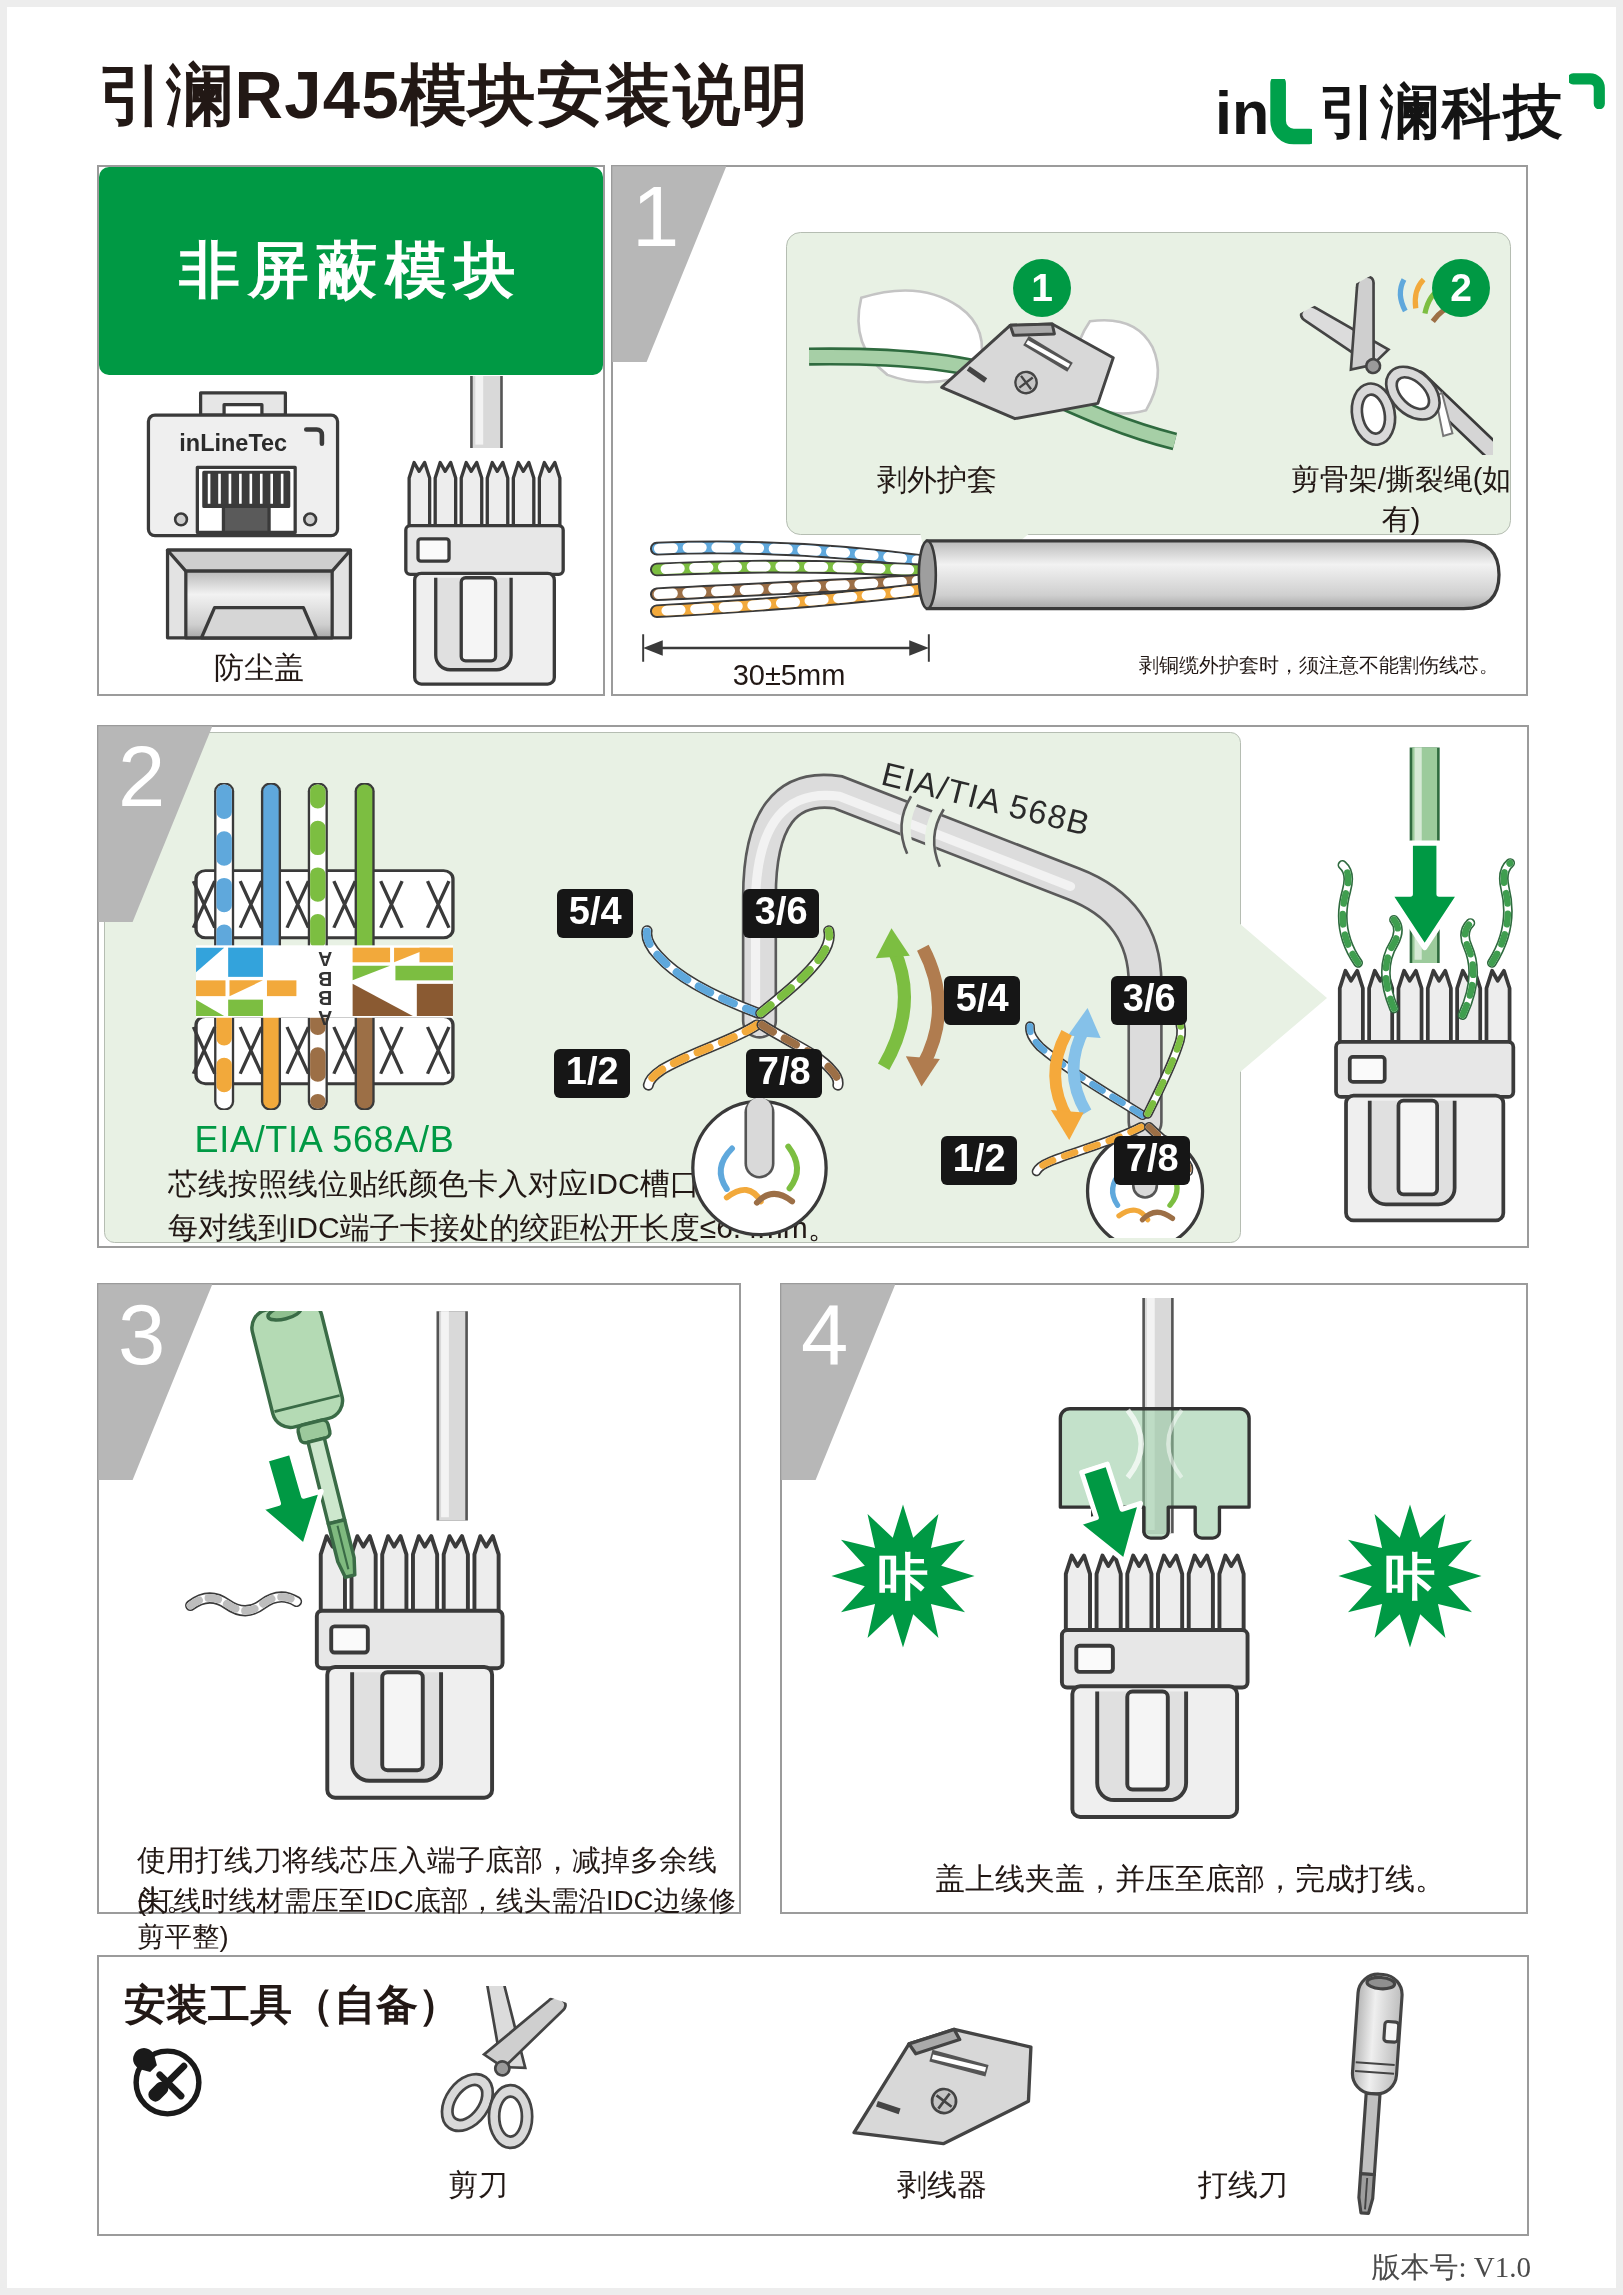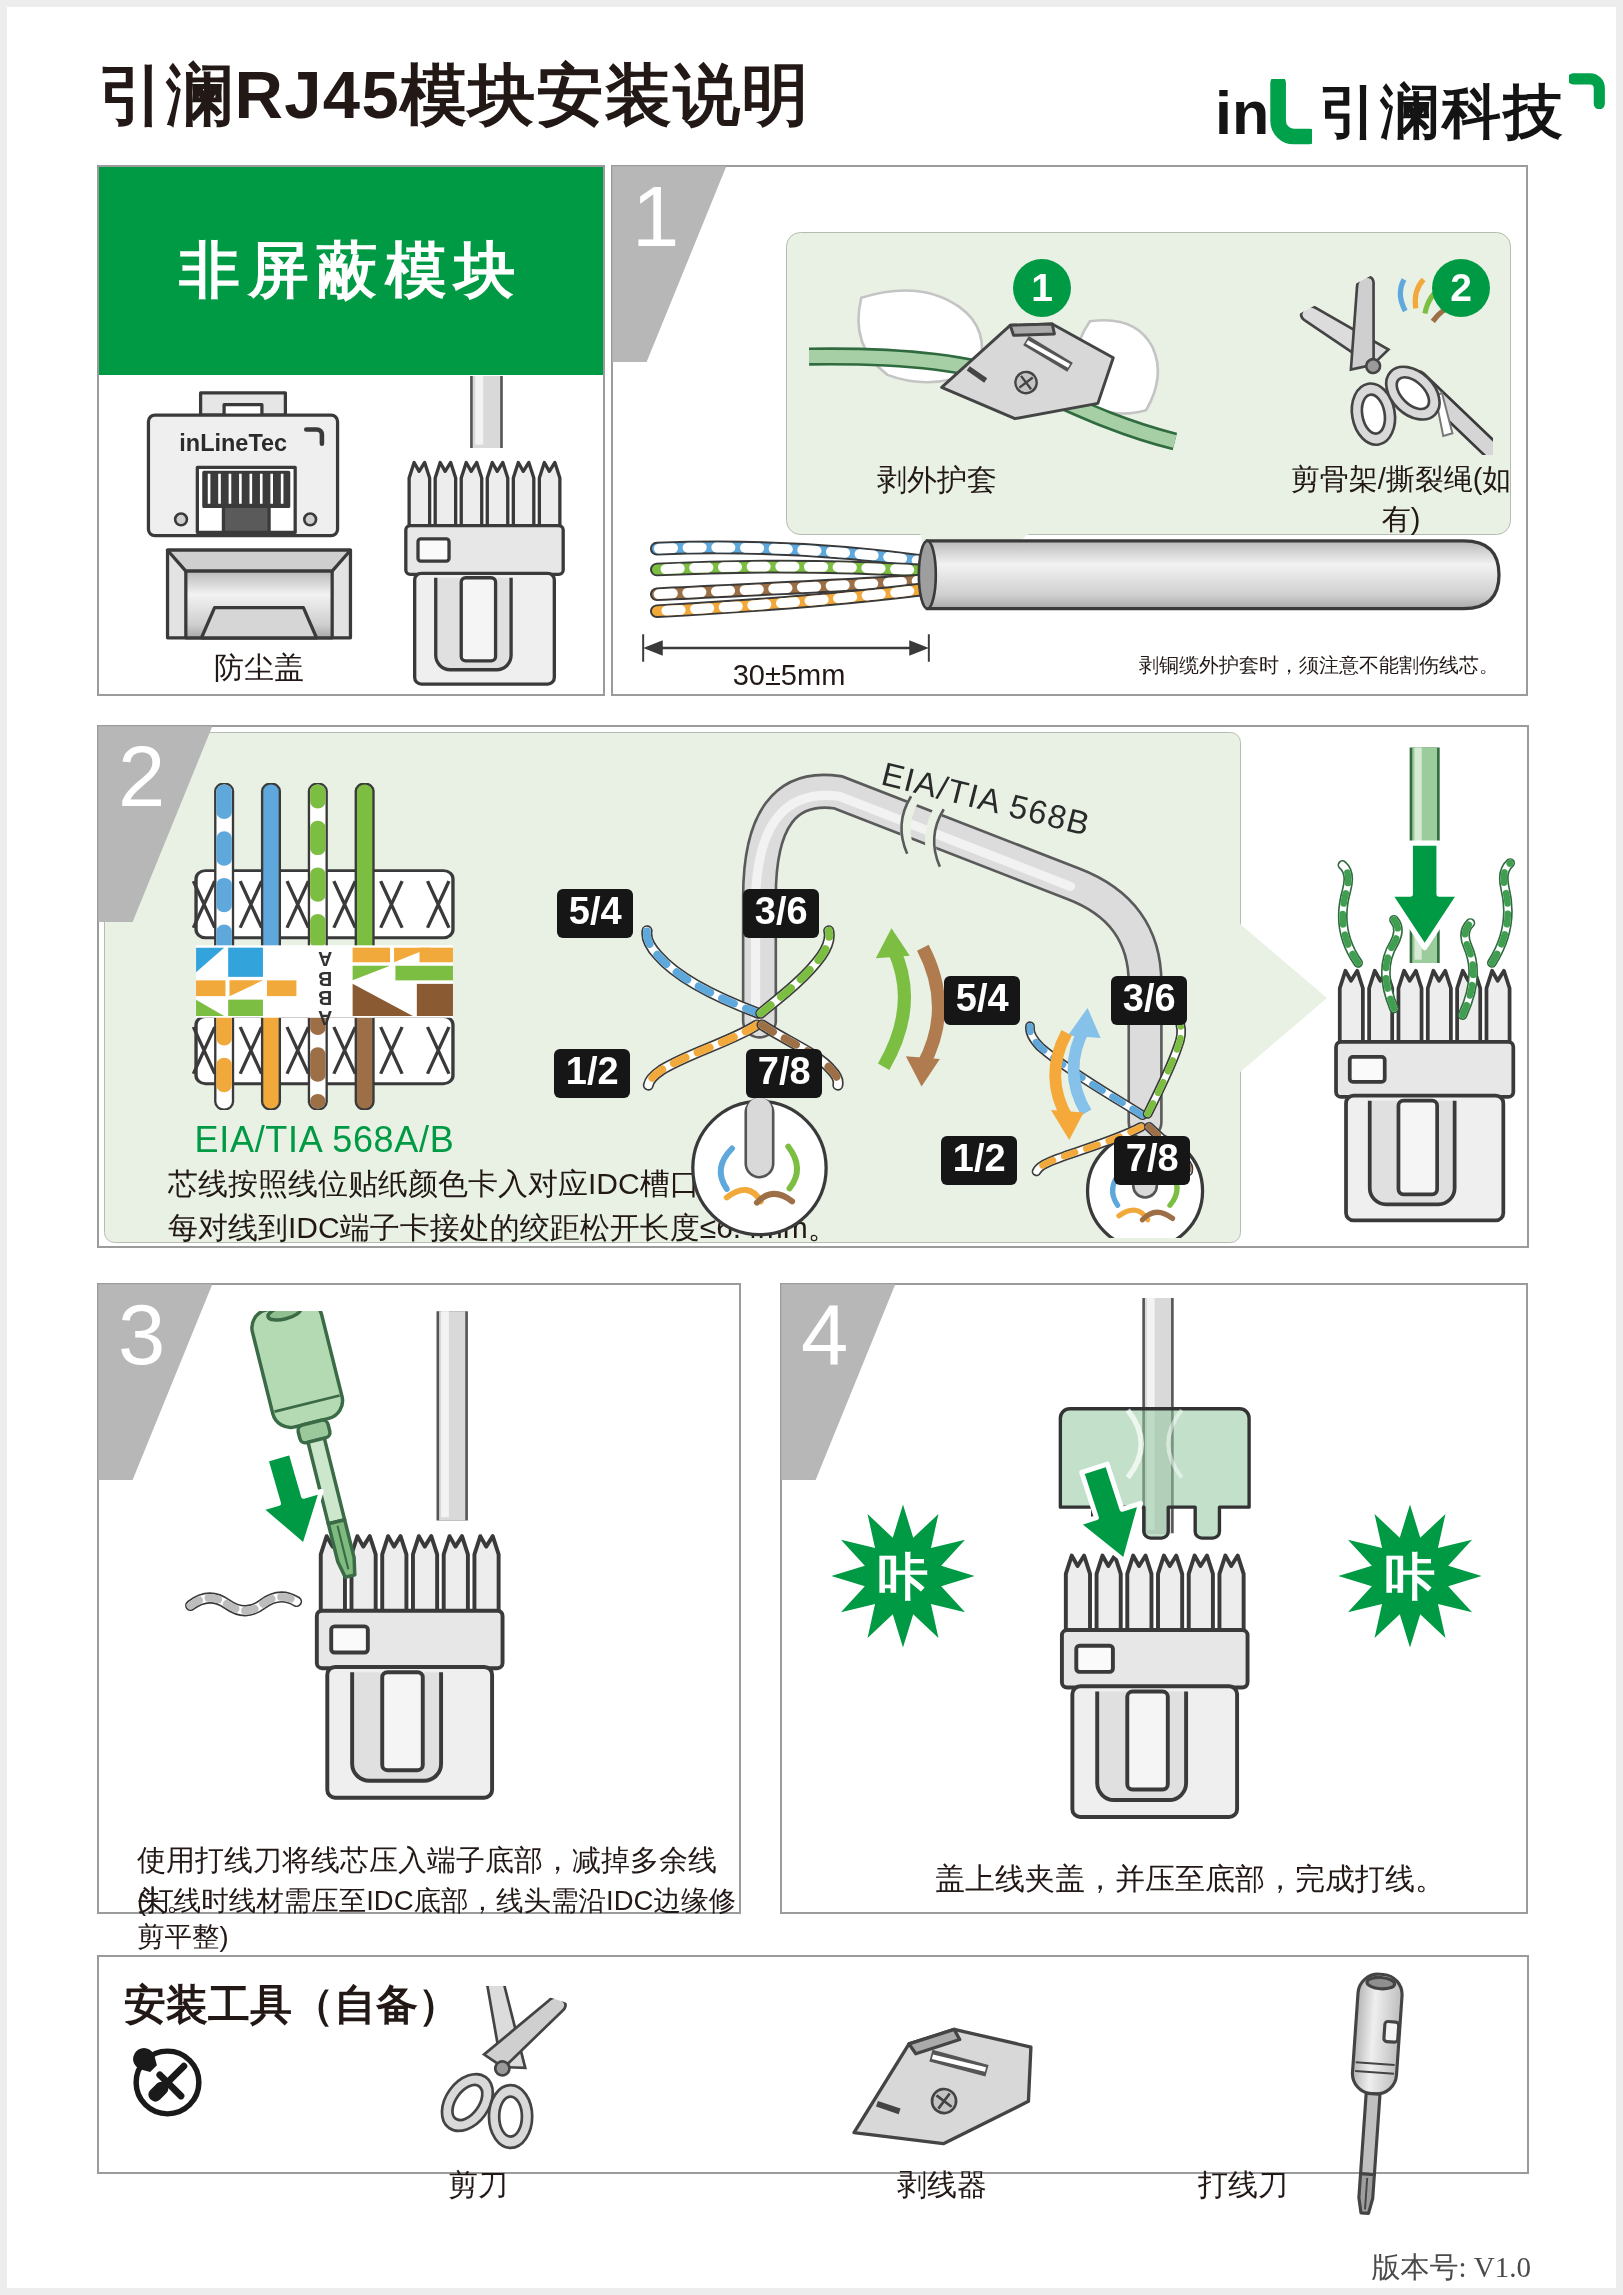--- a/index.html
+++ b/index.html
@@ -24,29 +24,29 @@
 
   
   #title{position:absolute;left:98px;top:50px;font-size:67px;font-weight:900;letter-spacing:1.3px;color:#221815;}
   #logo{position:absolute;left:1215px;top:64px;height:98px;display:flex;align-items:center;z-index:2;}
   #logo .t{font-size:61px;font-weight:800;color:#141414;letter-spacing:0px;}
   #logo .cjk{font-size:59px;font-weight:800;margin-left:6.5px;letter-spacing:2.6px;}
 
   
   #left-panel{left:97px;top:165px;width:508px;height:531px;}
   #green-head{position:absolute;left:0;top:0;width:100%;height:208px;background:#009944;
-    display:flex;align-items:center;justify-content:center;}
+    display:flex;align-items:center;justify-content:center;border-radius:10px;}
   #green-head span{color:#fff;font-size:61px;font-weight:800;letter-spacing:7.8px;}
 
   
   #step1-panel{left:611px;top:165px;width:917px;height:531px;}
   #step2-panel{left:97px;top:725px;width:1432px;height:523px;}
   #step3-panel{left:97px;top:1283px;width:644px;height:631px;}
   #step4-panel{left:780px;top:1283px;width:748px;height:631px;}
-  #tools-panel{left:97px;top:1955px;width:1432px;height:219px;}
+  #tools-panel{left:97px;top:1955px;width:1432px;height:281px;}
 
   #std-label{position:absolute;left:72px;top:392px;width:307px;text-align:center;
     color:#009944;font-size:36px;font-weight:500;letter-spacing:0.7px;z-index:3;}
   #cable-label-568b{position:absolute;left:788px;top:27.5px;width:301px;font-size:33px;color:#2a2a2a;
     transform:rotate(14deg);transform-origin:left top;z-index:3;letter-spacing:1.3px;}
   #sticker-letters{position:absolute;left:199px;top:221px;width:55px;height:71px;display:flex;
     flex-direction:column;align-items:center;justify-content:space-between;z-index:3;}
   #sticker-letters span{display:block;transform:rotate(180deg);font-size:19.6px;font-weight:700;color:#333;line-height:1;}
 
   #tools-heading{position:absolute;left:25px;top:19.6px;font-size:42px;font-weight:800;color:#221815;}

